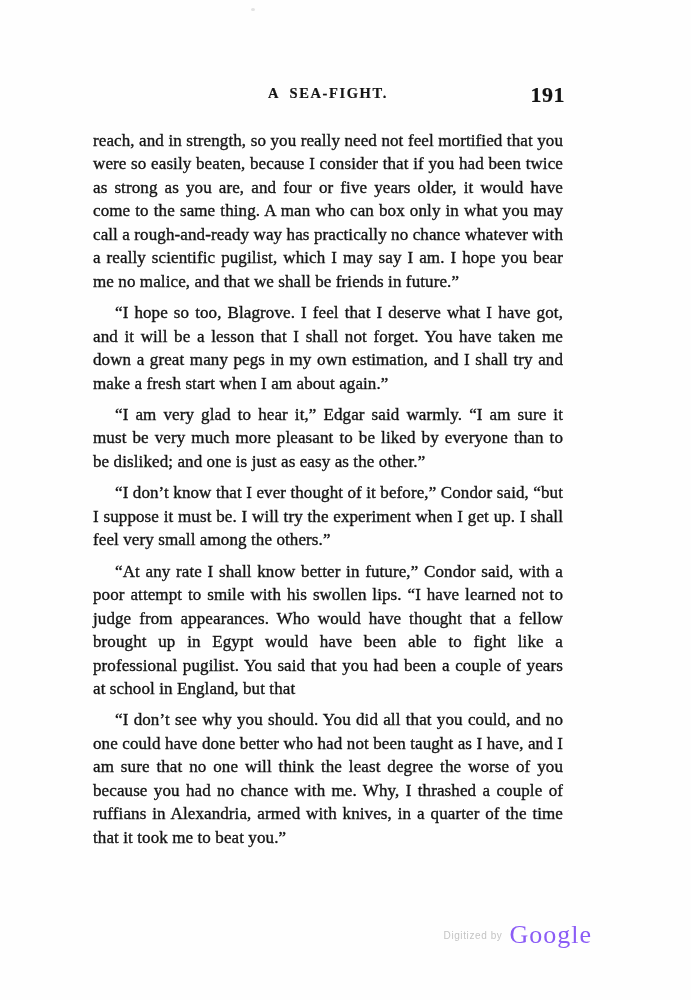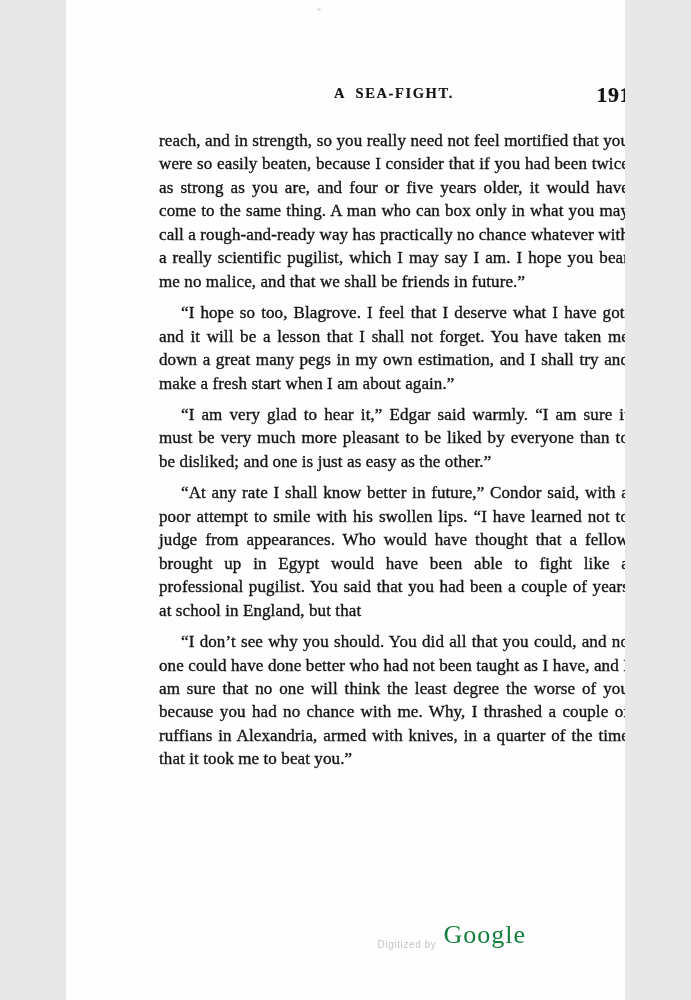--- a/index.html
+++ b/index.html
@@ -1,18 +1,18 @@
 <!DOCTYPE html>
 <html><head>
 <meta charset="utf-8">
 <style>
   html, body { margin: 0; padding: 0; background: #e8e8e8; }
   .page {
     position: relative;
-    width: 559px;
+    width: 691px;
     height: 1000px;
     margin: 0 auto;
     background: #fefefe;
     overflow: hidden;
     font-family: "Liberation Serif", "DejaVu Serif", serif;
     color: #141414;
   }
   
   .speck {
     position: absolute;
@@ -63,52 +63,53 @@
   .text-block p {
     margin: 8px;
     text-indent: 22px;
   }
   .text-block p.noindent { text-indent: 0; }
   .watermark {
     position: absolute;
     right: 99px;
     bottom: 50px;
     display: flex;
-    align-items: flex-end;
+    align-items: center;
     white-space: nowrap;
   }
   .digitized-by {
     font-family: "Liberation Sans", "DejaVu Sans", sans-serif;
     font-size: 10px;
     letter-spacing: 0.6px;
     color: #c4c4c4;
   }
   .glogo {
     font-family: "Liberation Serif", "DejaVu Serif", serif;
     font-size: 26px;
     letter-spacing: 1px;
-    color: #15803d;
+    color: #8b5cf6;
     margin-left: 7px;
   }
 </style>
 </head>
 <body>
 
 <div class="page">
   <div class="speck"></div>
 
   <div class="header">
     <span class="running-title">A SEA-FIGHT.</span>
     <span class="page-number">191</span>
   </div>
 
   <div class="text-block">
     <p class="noindent">reach, and in strength, so you really need not feel mortified that you were so easily beaten, because I consider that if you had been twice as strong as you are, and four or five years older, it would have come to the same thing.  A man who can box only in what you may call a rough-and-ready way has practically no chance whatever with a really scientific pugilist, which I may say I am.  I hope you bear me no malice, and that we shall be friends in future.”</p>
     <p>“I hope so too, Blagrove.  I feel that I deserve what I have got, and it will be a lesson that I shall not forget. You have taken me down a great many pegs in my own estimation, and I shall try and make a fresh start when I am about again.”</p>
     <p>“I am very glad to hear it,” Edgar said warmly.  “I am sure it must be very much more pleasant to be liked by everyone than to be disliked; and one is just as easy as the other.”</p>
+    <p>“I don’t know that I ever thought of it before,” Condor said, “but I suppose it must be.  I will try the experiment when I get up.  I shall feel very small among the others.”</p>
     <p>“At any rate I shall know better in future,” Condor said, with a poor attempt to smile with his swollen lips.  “I have learned not to judge from appearances.  Who would have thought that a fellow brought up in Egypt would have been able to fight like a professional pugilist.  You said that you had been a couple of years at school in England, but that</p>
     <p>“I don’t see why you should.  You did all that you could, and no one could have done better who had not been taught as I have, and I am sure that no one will think the least degree the worse of you because you had no chance with me.  Why, I thrashed a couple of ruffians in Alexandria, armed with knives, in a quarter of the time that it took me to beat you.”</p>
   </div>
 
   <div class="watermark">
     <span class="digitized-by">Digitized by</span>
     <span class="glogo">Google</span>
   </div>
 </div>
 

